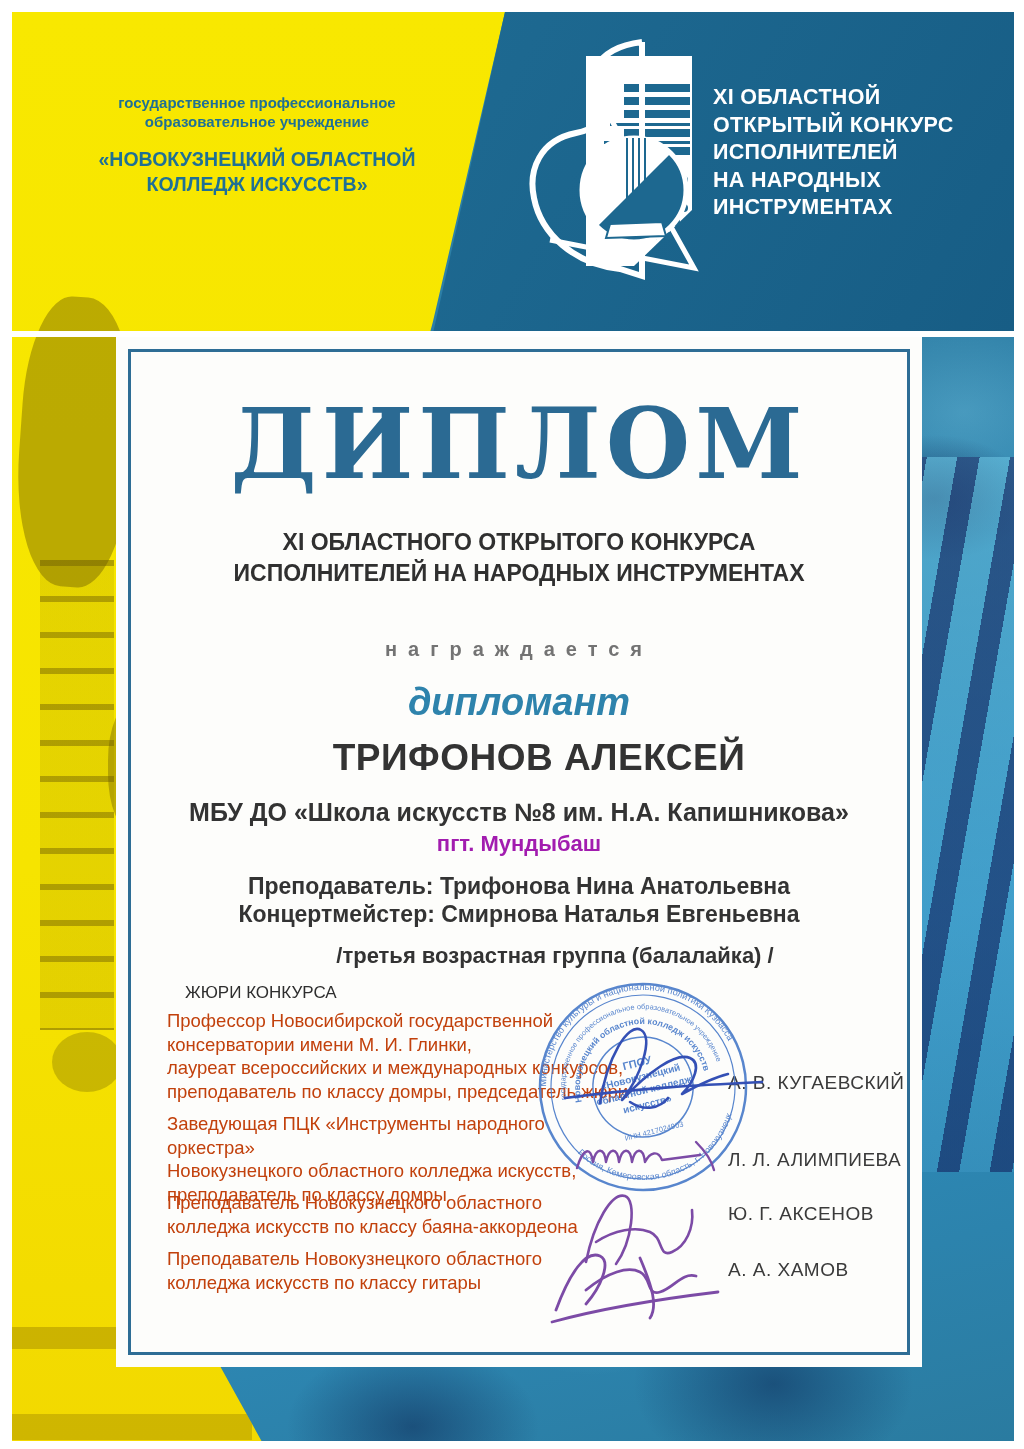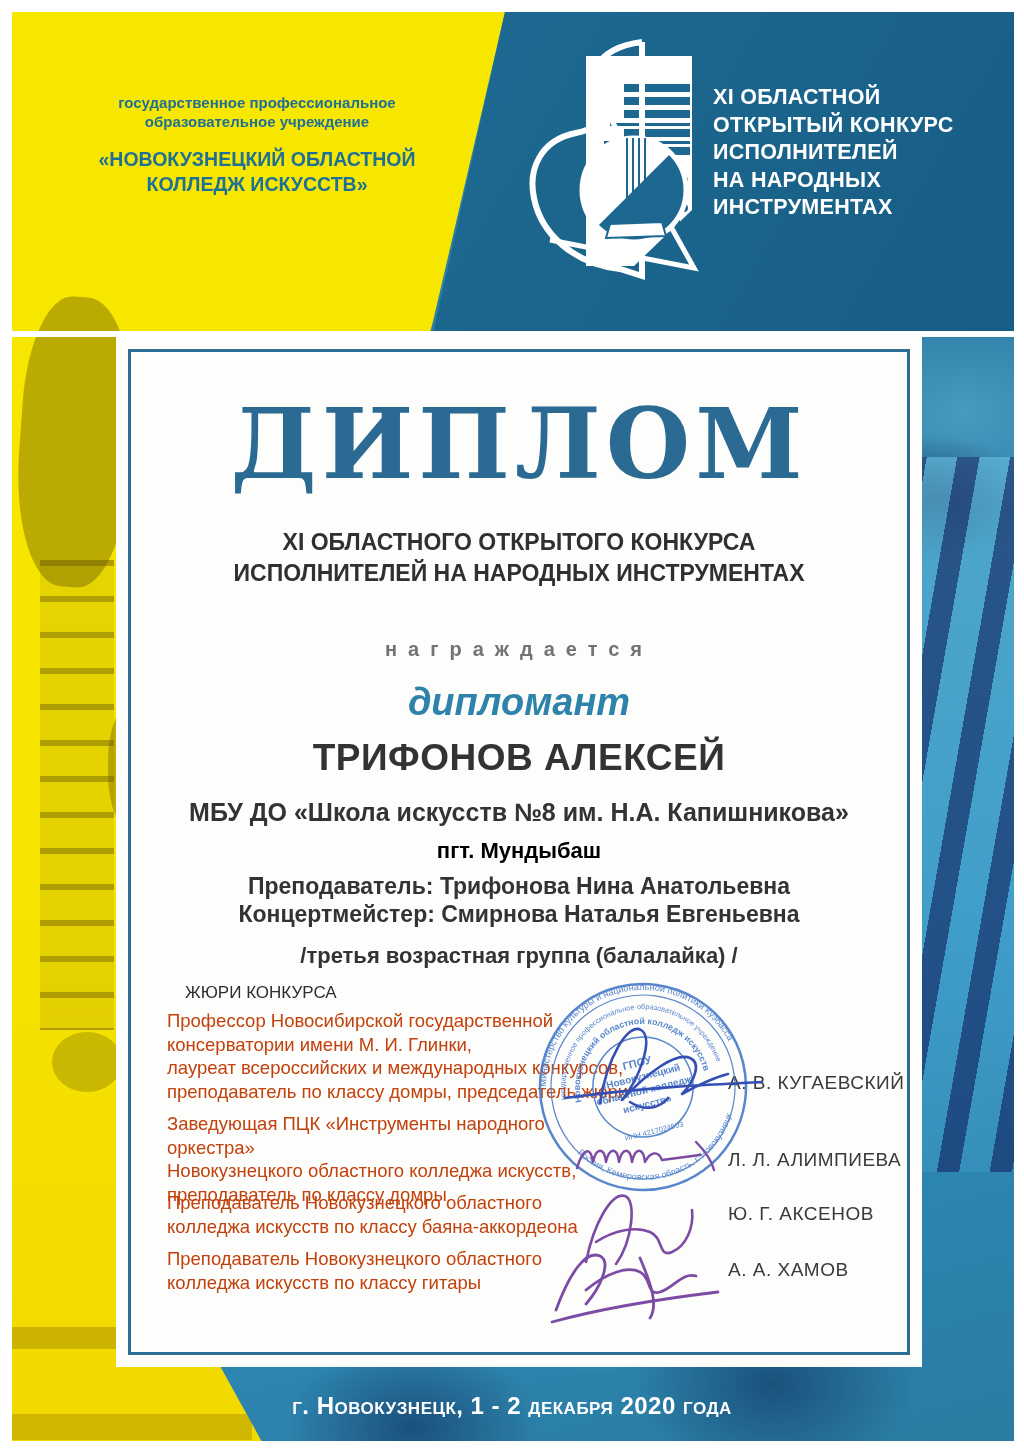--- a/index.html
+++ b/index.html
@@ -43,26 +43,26 @@
   .hdr-right{left:713px;top:84px;width:280px;color:#fff;font-size:21.5px;line-height:27.5px;font-weight:bold;letter-spacing:.3px;}
   .logo{left:486px;top:34px;}
   
   .card{position:absolute;left:116px;top:337px;width:806px;height:1030px;background:#fdfdfb;}
   .card-frame{position:absolute;left:12px;top:12px;right:12px;bottom:12px;border:3px solid #2e6d95;}
   .ctr{left:0;width:100%;text-align:center;}
   .t-diplom{top:50px;font-family:"DejaVu Serif","Liberation Serif",serif;font-weight:bold;font-size:97px;letter-spacing:5px;color:#2b6a93;}
   .t-sub{top:190px;font-size:23px;line-height:31px;font-weight:bold;color:#303030;}
   .t-award{top:301px;font-size:20px;font-weight:bold;letter-spacing:11px;color:#737373;}
   .t-cat{top:344px;font-size:38px;font-weight:bold;font-style:italic;color:#2e83ac;}
-  .t-recip{top:400px;font-size:37px;font-weight:bold;color:#333;letter-spacing:.5px;}
+  .t-recip{top:400px;font-size:37px;font-weight:bold;color:#333;letter-spacing:.5px;padding-left:20px;}
   .t-school{top:461px;font-size:25px;font-weight:bold;color:#333;}
-  .t-settl{top:494px;font-size:22px;font-weight:bold;color:#000000;margin-top:7px;}
+  .t-settl{top:494px;font-size:22px;font-weight:bold;color:#a21caf;}
   .t-teach{top:536px;font-size:23px;font-weight:bold;color:#333;}
   .t-conc{top:564px;font-size:23px;font-weight:bold;color:#333;}
-  .t-age{top:606px;font-size:22px;font-weight:bold;color:#333;}
+  .t-age{top:606px;font-size:22px;font-weight:bold;color:#333;padding-left:36px;}
   .t-jury-h{left:44px;top:646px;font-size:17px;color:#2e2e2e;margin-left:25px;}
   .jury-desc{left:51px;width:470px;font-size:18.5px;line-height:23.5px;color:#c2410c;}
   .jury-name{left:612px;font-size:19px;color:#3a3a3a;letter-spacing:.5px;}
   .jd1{top:672px;} .jd2{top:775px;} .jd3{top:854px;} .jd4{top:910px;}
   .jn1{top:735px;} .jn2{top:812px;} .jn3{top:866px;} .jn4{top:922px;}
   .stamp{left:407px;top:630px;opacity:.92;transform:rotate(-14deg);}
   .sigs{left:0;top:0;pointer-events:none;}
   .footer-date{left:0;top:1392px;width:1024px;text-align:center;color:#fff;font-size:24px;font-weight:bold;font-variant:small-caps;letter-spacing:.5px;}
 </style>
 </head>
@@ -224,15 +224,14 @@
       </g>
       <g stroke="#7c4ba6" stroke-width="2.8">
         <path d="M556,1310 C570,1272 586,1250 600,1256 C612,1262 600,1288 586,1304"></path>
         <path d="M586,1290 C608,1272 628,1266 640,1272 C652,1278 646,1296 660,1292 C674,1288 682,1272 696,1276"></path>
         <path d="M552,1322 C610,1306 668,1298 718,1292"></path>
         <path d="M640,1258 C652,1286 658,1306 650,1318"></path>
       </g>
     </g>
   </svg>
 
-  <div class="abs footer-date">г. Новокузнецк,  1 - 2 декабря  2020 года</div>
 
 </div>
 
 </body></html>

